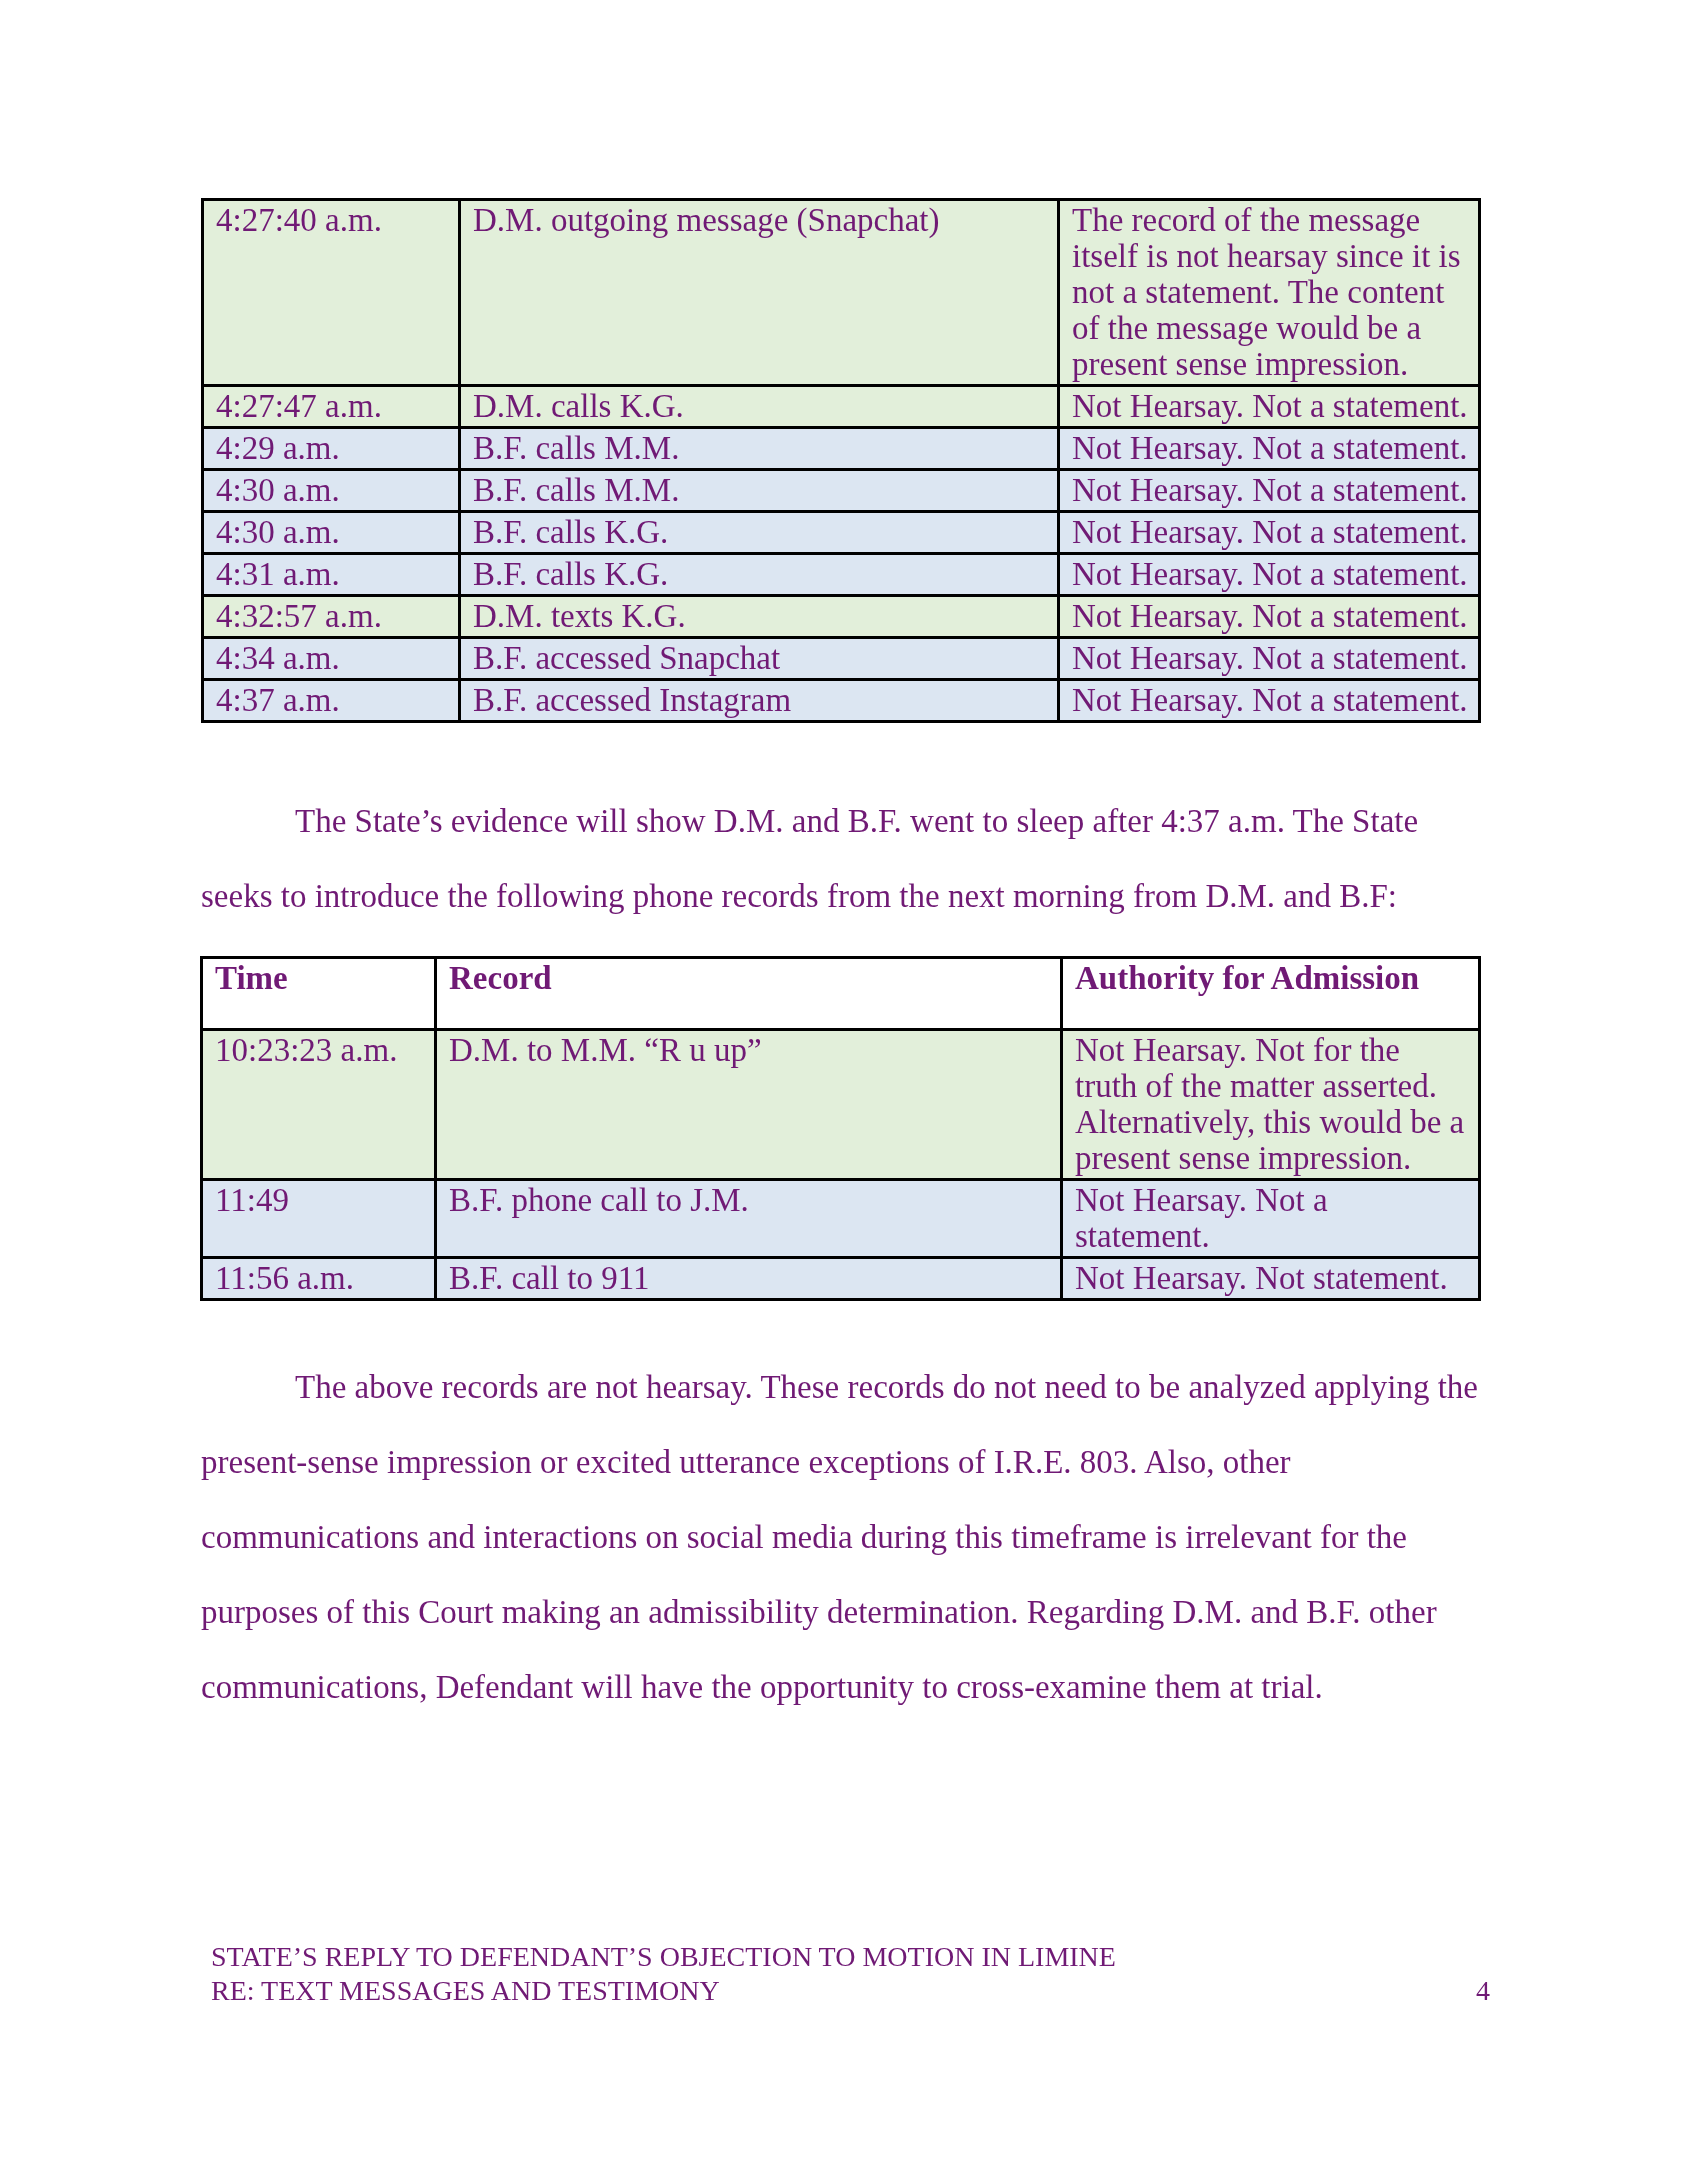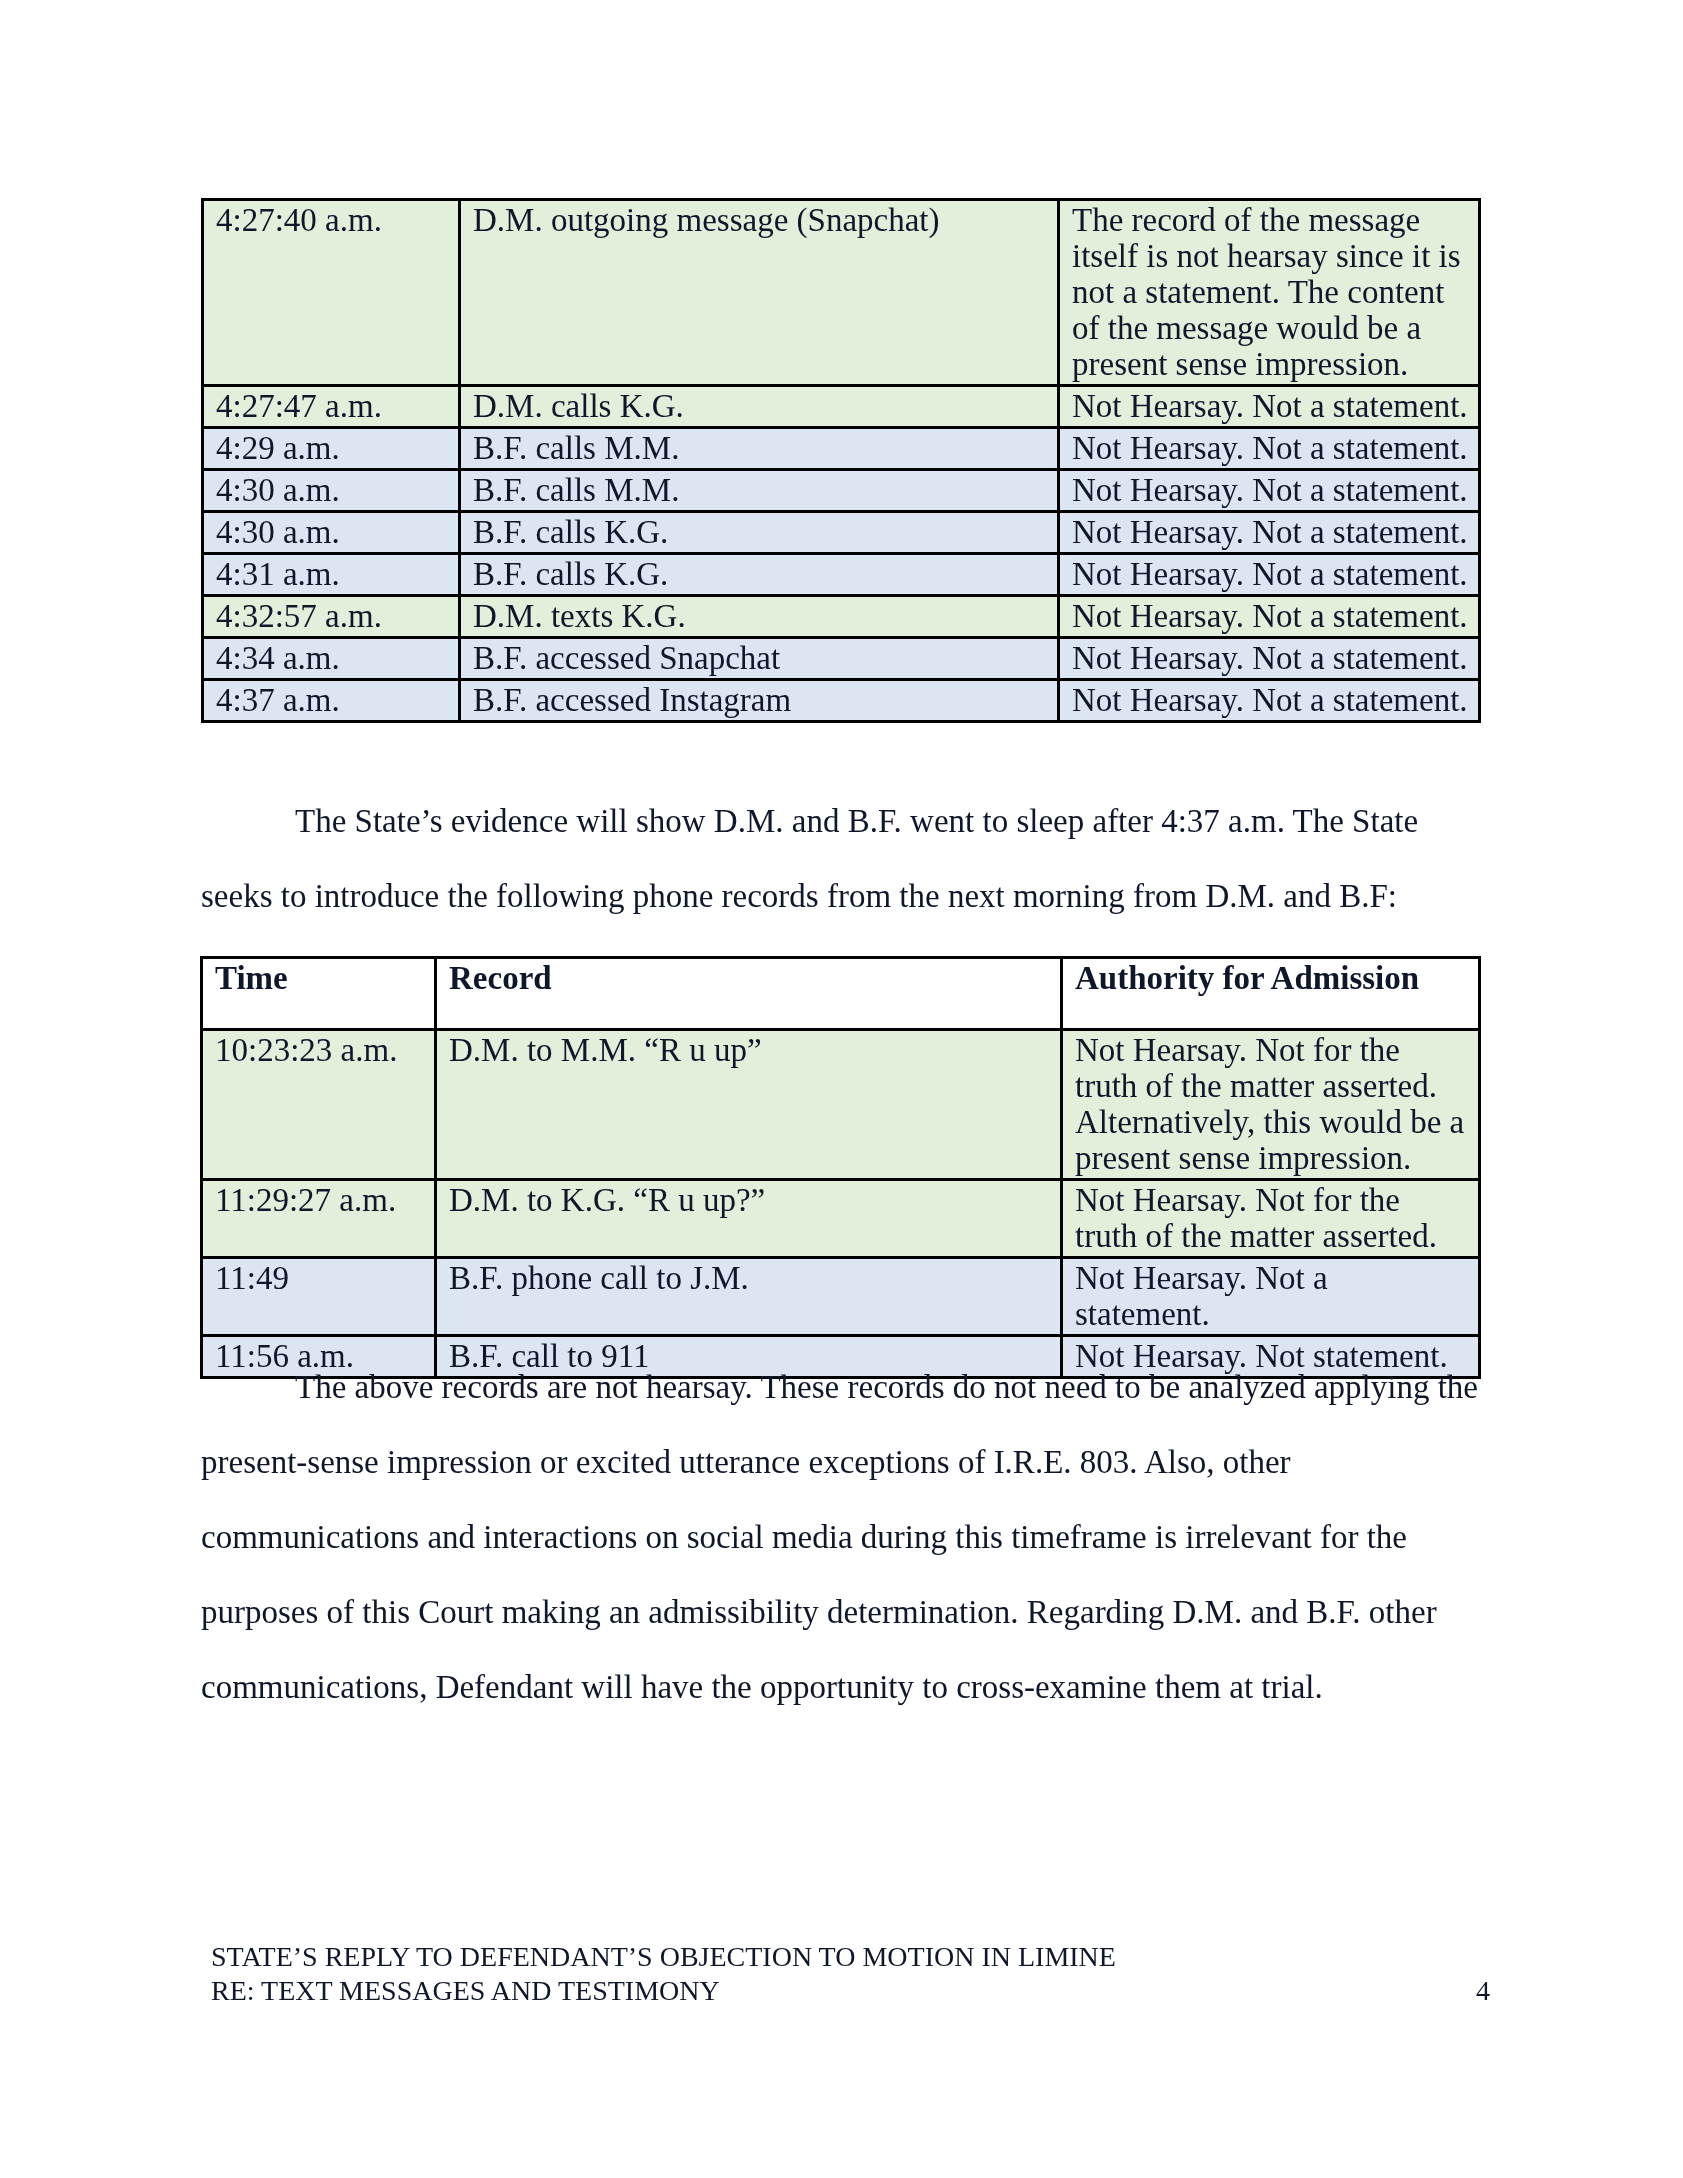--- a/index.html
+++ b/index.html
@@ -3,21 +3,21 @@
 <meta charset="utf-8">
 <style>
   * { margin: 0; padding: 0; box-sizing: border-box; }
   html, body { background: #ffffff; }
   .page {
     position: relative;
     width: 1683px;
     height: 2178px;
     background: #ffffff;
     font-family: "Liberation Serif", "DejaVu Serif", serif;
-    color: #0f172a;
+    color: #701a75;
     overflow: hidden;
   }
 
   table.tbl {
     position: absolute;
     border-collapse: collapse;
     table-layout: fixed;
     width: 1277px;
     font-size: 33px;
     line-height: 36px;
@@ -145,25 +145,20 @@
         <th>Record</th>
         <th>Authority for Admission</th>
       </tr>
     </thead>
     <tbody id="table2-body">
         <tr class="green">
           <td>10:23:23 a.m.</td>
           <td>D.M. to M.M. “R u up”</td>
           <td>Not Hearsay. Not for the truth of the matter asserted. Alternatively, this would be a present sense impression.</td>
         </tr>
-        <tr class="green">
-          <td>11:29:27 a.m.</td>
-          <td>D.M. to K.G. “R u up?”</td>
-          <td>Not Hearsay. Not for the truth of the matter asserted.</td>
-        </tr>
         <tr class="blue">
           <td>11:49</td>
           <td>B.F. phone call to J.M.</td>
           <td>Not Hearsay. Not a statement.</td>
         </tr>
         <tr class="blue">
           <td>11:56 a.m.</td>
           <td>B.F. call to 911</td>
           <td>Not Hearsay. Not statement.</td>
         </tr>

